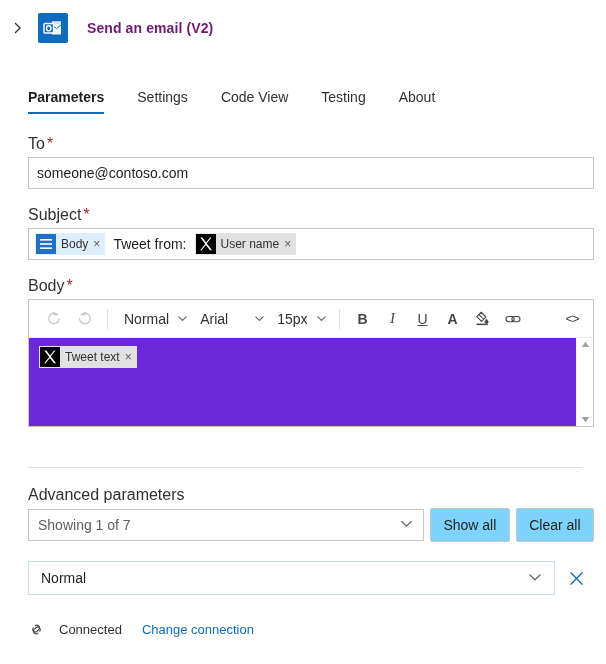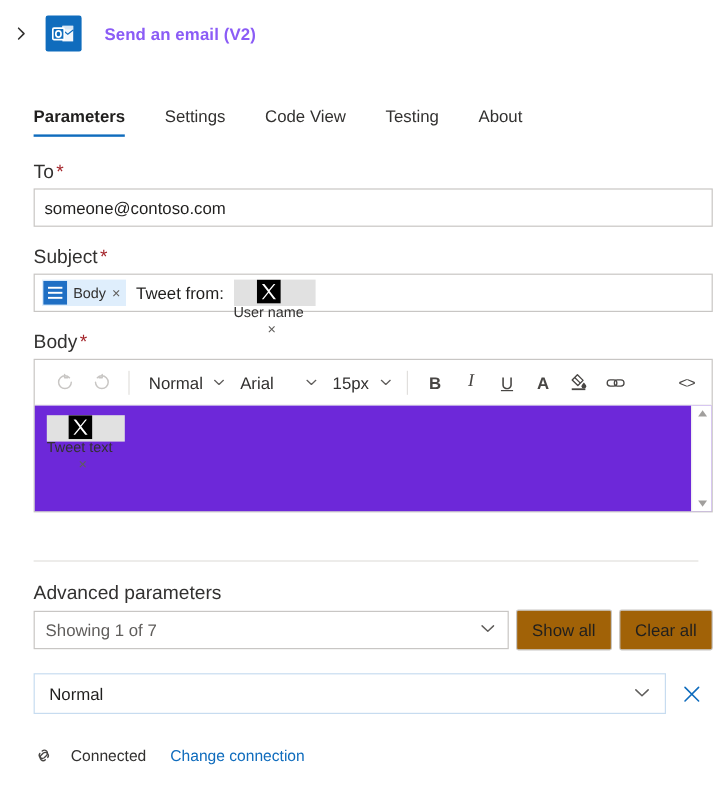--- a/index.html
+++ b/index.html
@@ -32,21 +32,21 @@
     border-radius: 2px;
     margin-left: 8px;
     display: flex; align-items: center; justify-content: center;
     flex: 0 0 auto;
     position: relative;
   }
   .header-title {
     margin-left: 19px;
     font-size: 14px;
     font-weight: bold;
-    color: #8b5cf6;
+    color: #701a75;
     letter-spacing: .1px;
   }
 
   
   .tabs {
     display: flex;
     align-items: flex-end;
     padding: 0 0 0 28px;
     height: 40px;
     margin-top: 18px;
@@ -110,21 +110,21 @@
   .token {
     display: inline-flex;
     align-items: center;
     height: 22px;
     padding: 0 5px 0 0;
     font-size: 12px;
     color: #323130;
     white-space: nowrap;
   }
   .token.blue { background: #dfeefc; }
-  .token.gray { background: #e1e1e1; flex-direction: column; }
+  .token.gray { background: #e1e1e1; }
   .token-icon {
     width: 20px; height: 20px;
     margin: 0 5px 0 1px;
     flex: 0 0 auto;
     display: block;
   }
   .token-text { margin-right: 5px; }
   .token-x { color: #605e5c; font-size: 12px; cursor: pointer; }
   .plain-text {
     font-size: 14px;
@@ -221,21 +221,21 @@
     padding: 0 10px 0 9px;
     font-size: 14px;
     color: #605e5c;
     cursor: pointer;
   }
   .btn {
     height: 32px;
     min-width: 70px;
     border: 1px solid #c8c6c4;
     border-radius: 2px;
-    background: #a16207;
+    background: #7dd3fc;
     font-size: 14px;
     color: #201f1e;
     display: flex;
     align-items: center;
     justify-content: center;
     padding: 16px 14px;
     cursor: pointer;
     white-space: nowrap;
   }
 

